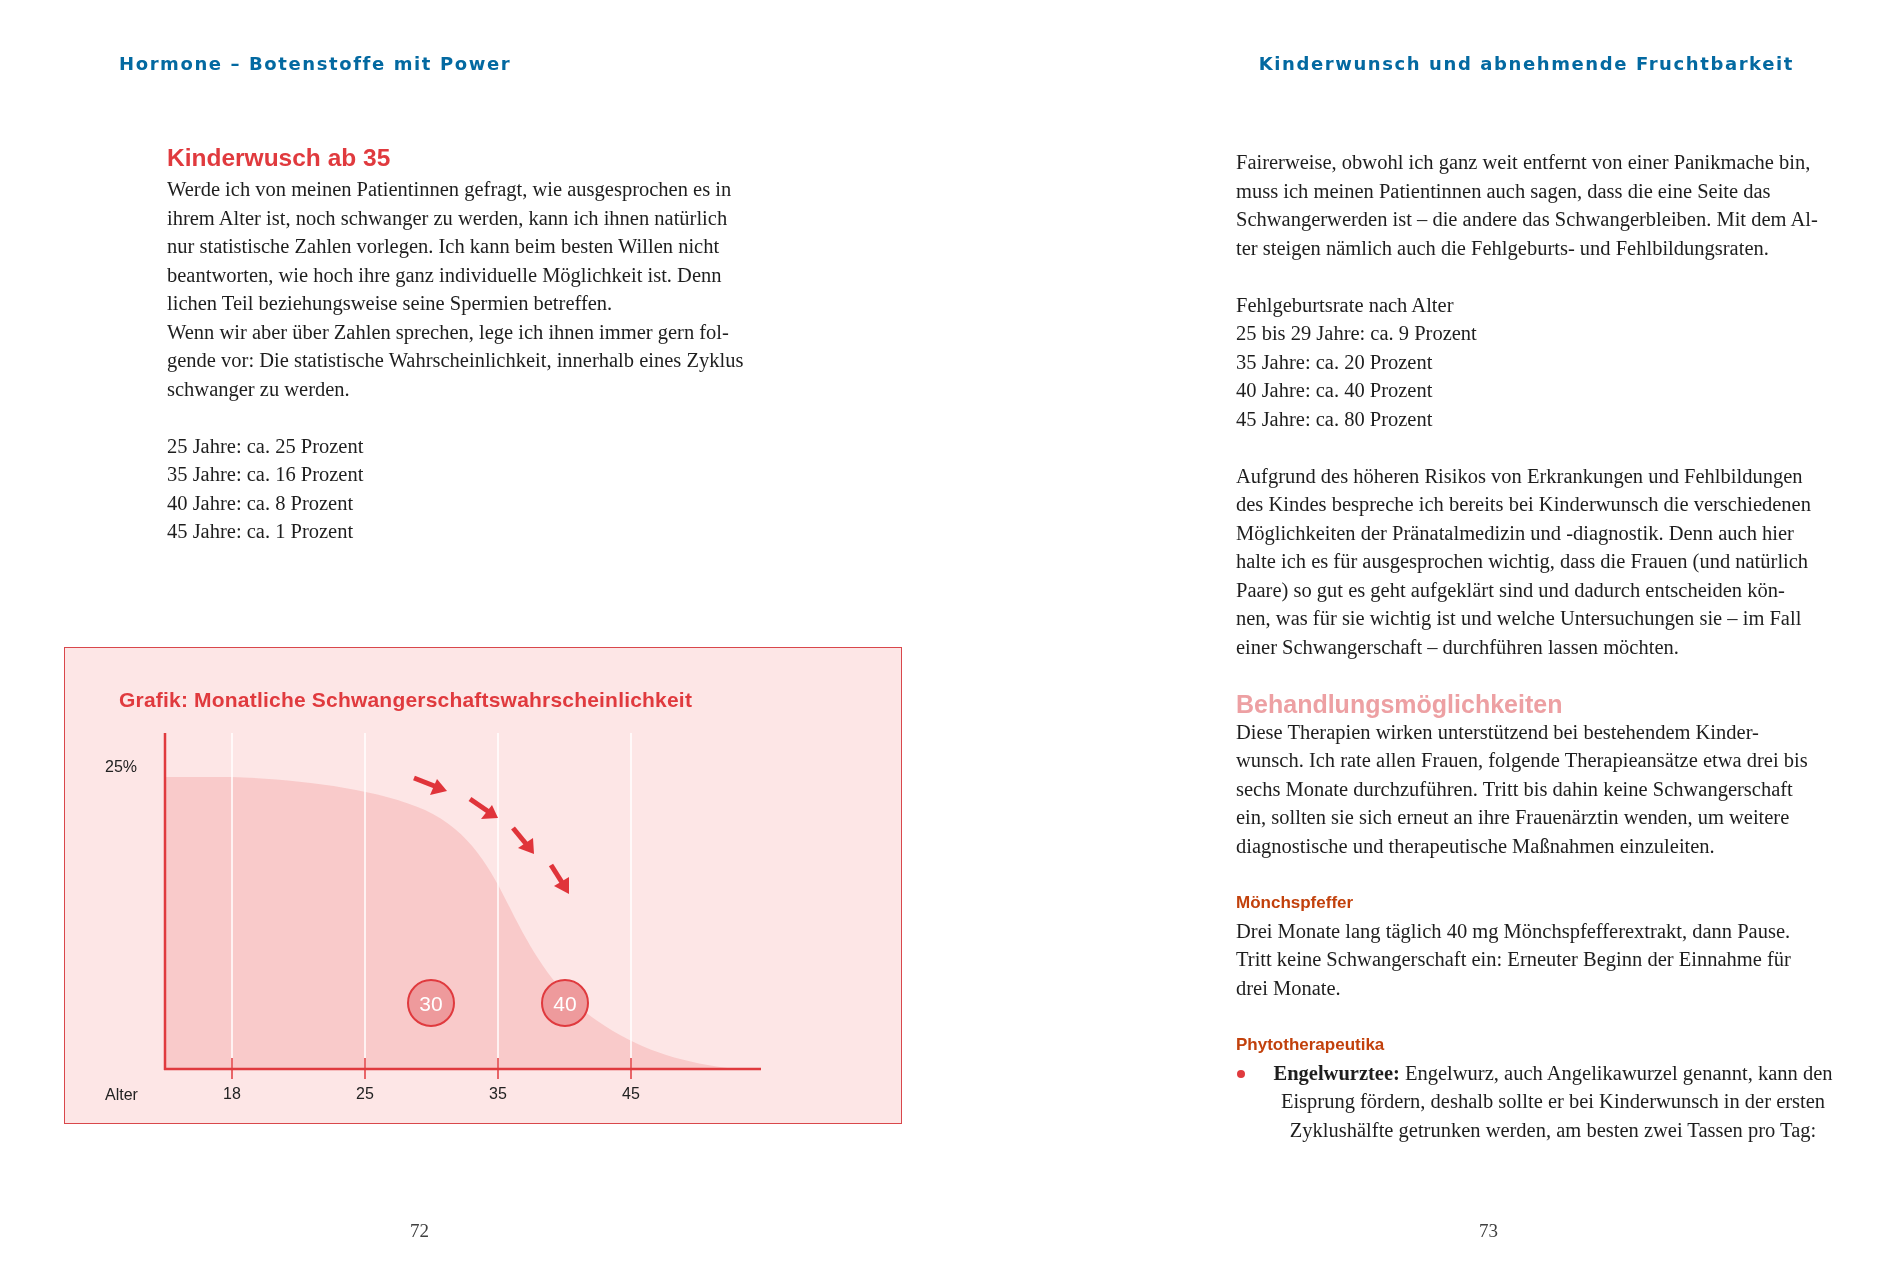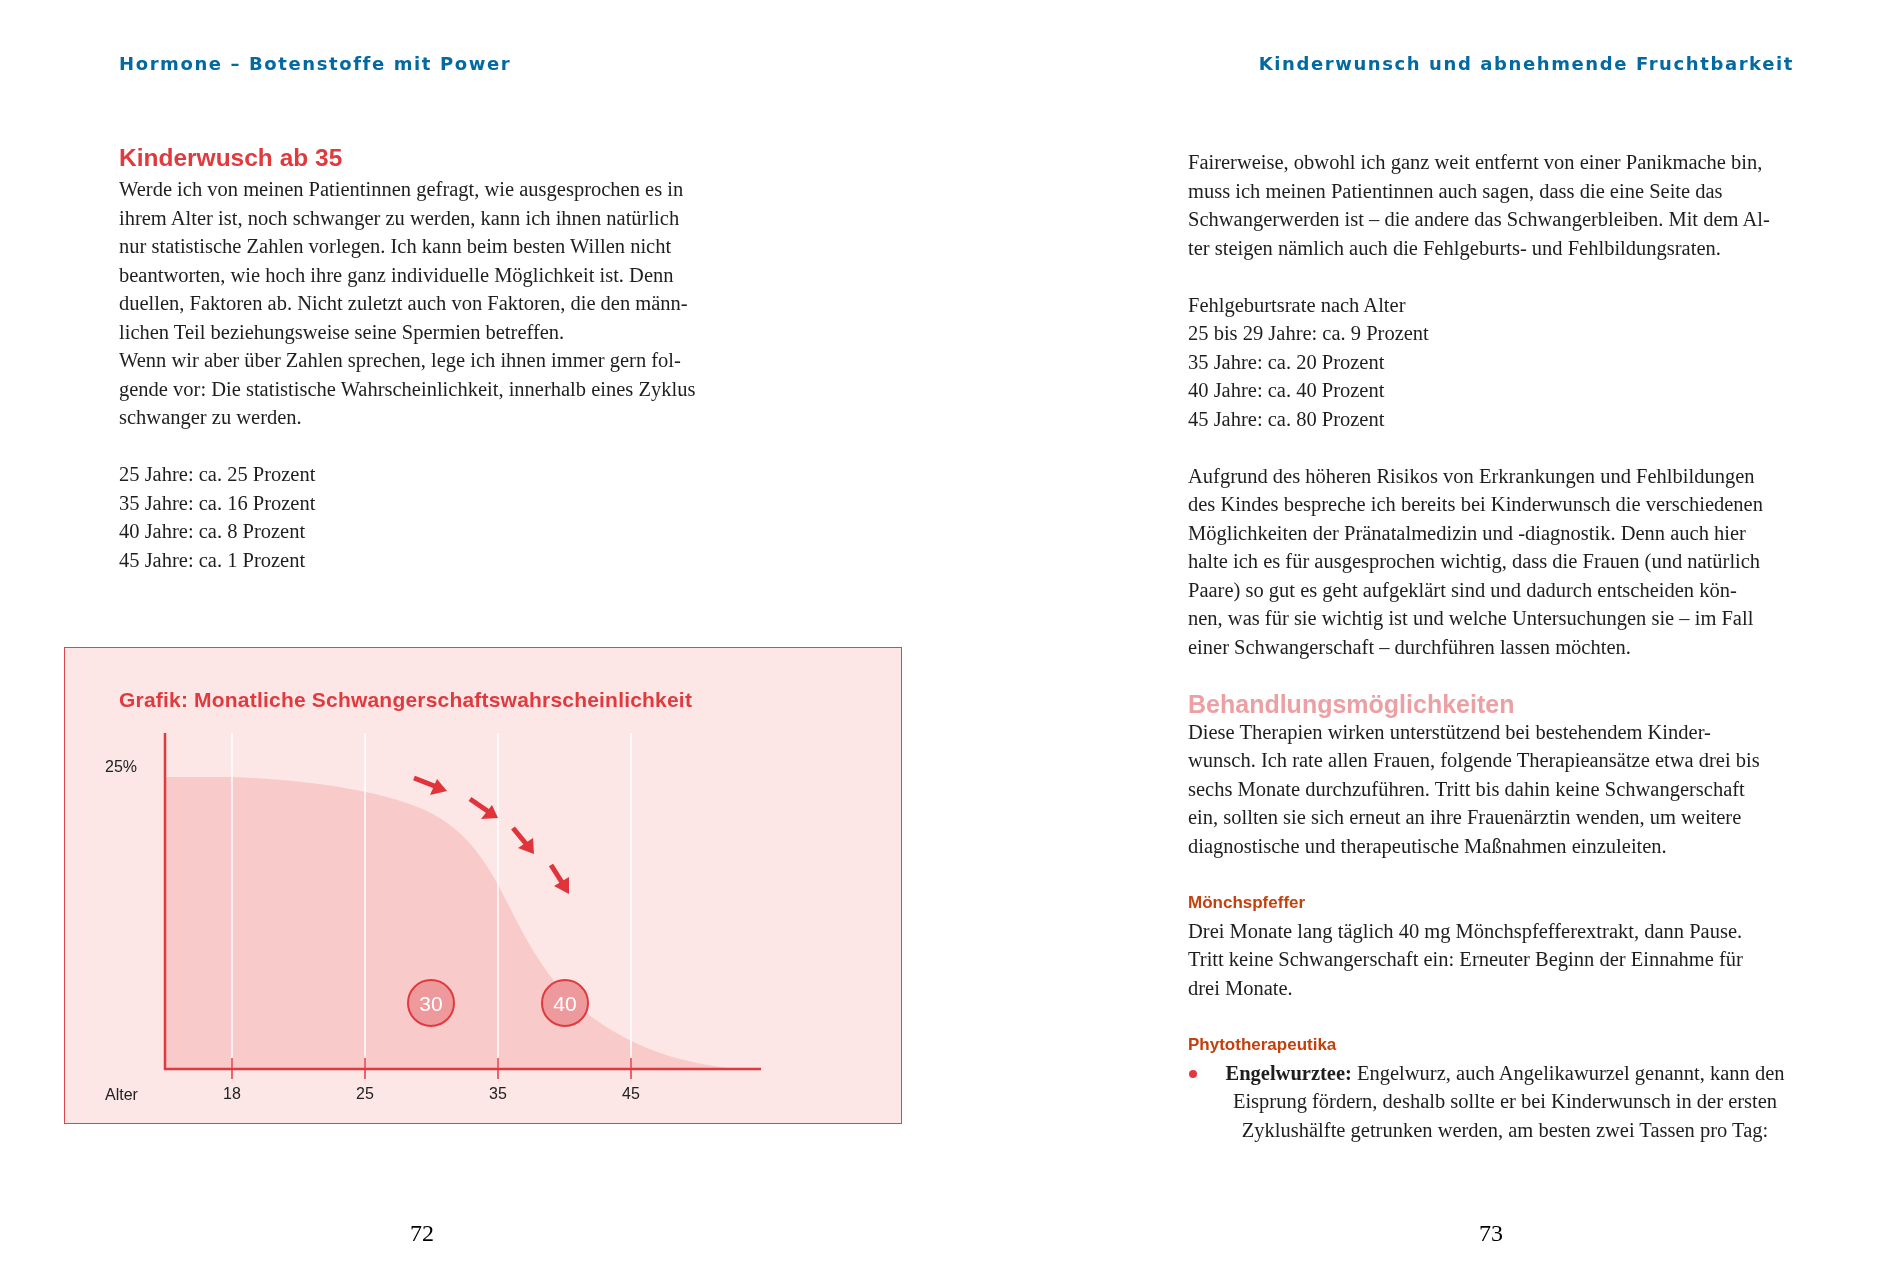--- a/index.html
+++ b/index.html
@@ -2,54 +2,53 @@
 <html><head>
 <meta charset="utf-8">
 <style>
   html, body { margin:0; padding:0; background:#ffffff; }
   body { width:1889px; height:1269px; position:relative; overflow:hidden;
          font-family:"Liberation Serif","DejaVu Serif",serif; color:#1e1e1e; }
   .running-head { position:absolute; top:53px; font-family:"DejaVu Sans","Liberation Sans",sans-serif;
          font-size:18px; letter-spacing:1.6px; color:#0369a1; font-weight:600; }
   .rh-left { left:119px; }
   .rh-right { right:95px; }
-  .col { position:absolute; font-size:20.5px; line-height:28.5px; }
+  .col { position:absolute; font-size:20.5px; line-height:28.5px;margin-left:48px; }
   .col p { margin:0; }
   .left-col { left:119px; top:143px; width:610px; }
   .right-col { left:1188px; top:148px; width:610px; }
   .h-red { font-family:"Liberation Sans","DejaVu Sans",sans-serif; color:#e03a3e; font-size:24.5px; font-weight:700; line-height:30px; margin:0 0 2px 0; }
   .h-pink { font-family:"Liberation Sans","DejaVu Sans",sans-serif; color:#eda0a3; font-size:25px; font-weight:700; line-height:28px; margin:0; }
   .h-gray { font-family:Liberation Sans, sans-serif; color:#c2410c; font-size:17px; font-weight:700; line-height:28px; margin:0; }
   .gap { height:28.5px; }
   .bullet-item { position:relative; padding-left:24px;text-align:center; }
   .bullet-dot { position:absolute; left:1px; top:11px; width:8px; height:8px; border-radius:50%; background:#e03a3e; }
   .bold { font-weight:700; }
   .chart-box { position:absolute; left:64px; top:647px; width:838px; height:477px;
          background:#fde6e6; border:1.5px solid #d9474b; box-sizing:border-box; }
   .chart-title { position:absolute; left:54px; top:40px; font-family:"Liberation Sans","DejaVu Sans",sans-serif;
          font-size:21px; font-weight:700; color:#e03a3e; letter-spacing:0.2px; }
   .chart-svg { position:absolute; left:0; top:0; }
-  .page-num { position:absolute; top:1220px; font-size:24px; color:#000000; }
+  .page-num { position:absolute; top:1220px; font-size:19px; color:#404040; }
   .pn-left { left:410px; }
   .pn-right { left:1479px; }
 </style>
 </head>
 <body>
 
 <div class="running-head rh-left">Hormone – Botenstoffe mit Power</div>
 <div class="running-head rh-right">Kinderwunsch und abnehmende Fruchtbarkeit</div>
 
 <div class="col left-col">
   <h2 class="h-red">Kinderwusch ab 35</h2>
   <div>
     <p>Werde ich von meinen Patientinnen gefragt, wie ausgesprochen es in</p>
     <p>ihrem Alter ist, noch schwanger zu werden, kann ich ihnen natürlich</p>
     <p>nur statistische Zahlen vorlegen. Ich kann beim besten Willen nicht</p>
     <p>beantworten, wie hoch ihre ganz individuelle Möglichkeit ist. Denn</p>
-    <p>duellen, Faktoren ab. Nicht zuletzt auch von Faktoren, die den männ-</p>
     <p>lichen Teil beziehungsweise seine Spermien betreffen.</p>
     <p>Wenn wir aber über Zahlen sprechen, lege ich ihnen immer gern fol-</p>
     <p>gende vor: Die statistische Wahrscheinlichkeit, innerhalb eines Zyklus</p>
     <p>schwanger zu werden.</p>
   </div>
   <div class="gap"></div>
   <div>
     <p>25 Jahre: ca. 25 Prozent</p>
     <p>35 Jahre: ca. 16 Prozent</p>
     <p>40 Jahre: ca. 8 Prozent</p>

